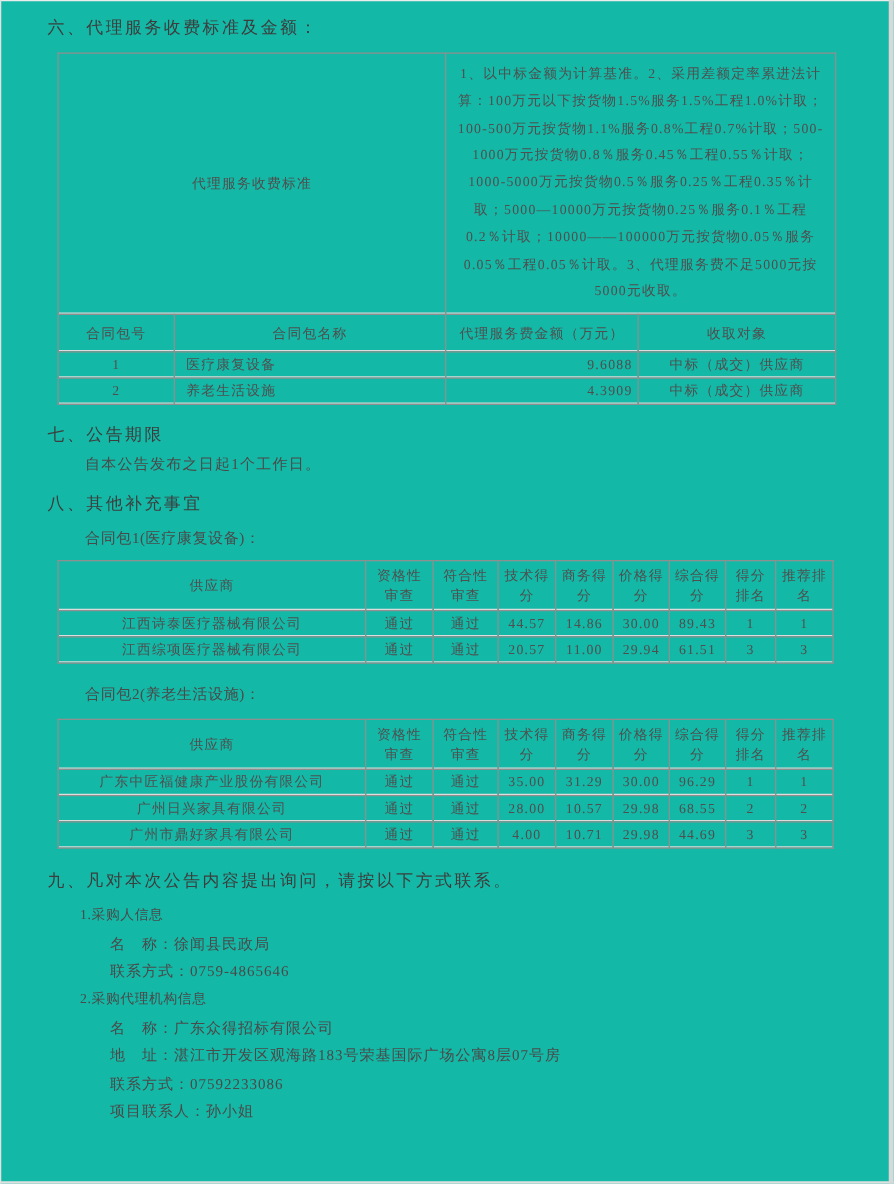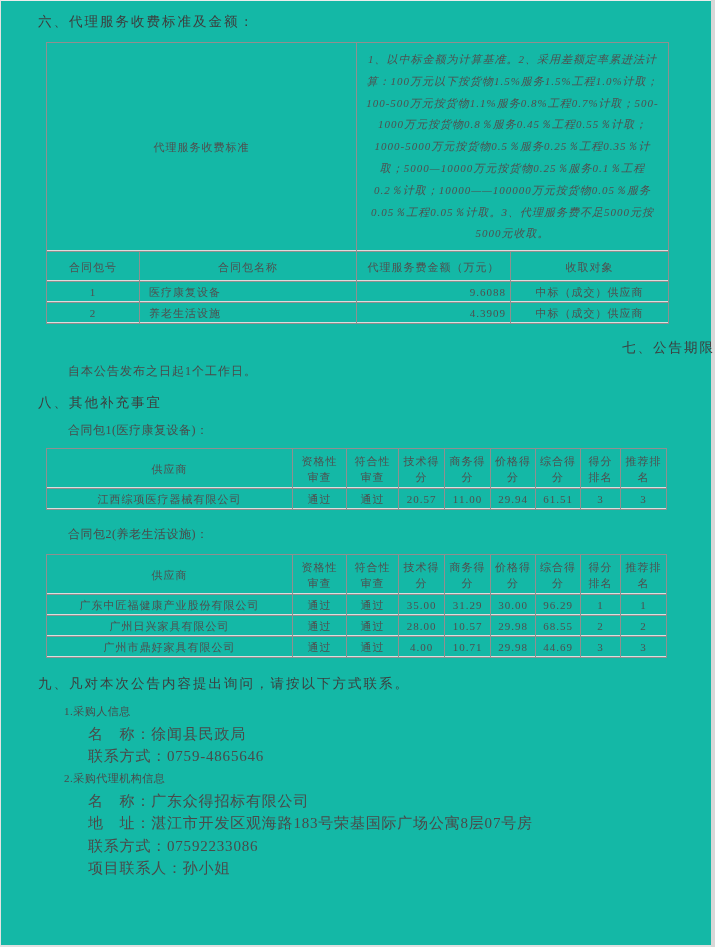--- a/index.html
+++ b/index.html
@@ -40,34 +40,33 @@
   }
   table.doc { border: 1px solid #7c7c7c; }
 
   .fee-text-cell {
     text-align: left;
     text-justify: inter-character;
     padding: 6px 9px !important;
     line-height: 21.8px !important;
     letter-spacing: 0.5px;
     vertical-align: top !important;
-    font-style: italic;
   }
   .fee-label-cell { letter-spacing: 1.5px; }
   .cell-left  { text-align: left !important;  padding-left: 9px !important; }
   .cell-right { text-align: right !important; padding-right: 4px !important; }
 
   .pkg-label { font-size: 12px; letter-spacing: 0.5px; margin-left: 30px; }
 
   .contact-block { margin-top: 7px; }
   .contact-title { font-size: 11px; letter-spacing: 0.5px; margin-left: 26px; line-height: 22.4px; }
-  .contact-line  { font-size: 15px; letter-spacing: 0.8px; margin-left: 50px; line-height: 22.4px; }
+  .contact-line  { font-size: 12px; letter-spacing: 0.8px; margin-left: 50px; line-height: 22.4px; }
 
   .mt-table1 { margin-top: 11px; }
-  .mt-h7 { margin-top: 15px; text-align: right; }
+  .mt-h7 { margin-top: 15px; }
   .mt-body7 { margin-top: 6px; margin-left: 30px; }
   .mt-h8 { margin-top: 14px; }
   .mt-pkg1 { margin-top: 10px; }
   .mt-t8a { margin-top: 9px; }
   .mt-pkg2 { margin-top: 16px; }
   .mt-t8b { margin-top: 11px; }
   .mt-h9 { margin-top: 17px; }
 </style>
 </head>
 <body>
@@ -134,20 +133,31 @@
       <th>资格性审查</th>
       <th>符合性审查</th>
       <th>技术得分</th>
       <th>商务得分</th>
       <th>价格得分</th>
       <th>综合得分</th>
       <th>得分排名</th>
       <th>推荐排名</th>
     </tr>
     <tr>
+      <td style="height:21px">江西诗泰医疗器械有限公司</td>
+      <td>通过</td>
+      <td>通过</td>
+      <td>44.57</td>
+      <td>14.86</td>
+      <td>30.00</td>
+      <td>89.43</td>
+      <td>1</td>
+      <td>1</td>
+    </tr>
+    <tr>
       <td style="height:21px">江西综项医疗器械有限公司</td>
       <td>通过</td>
       <td>通过</td>
       <td>20.57</td>
       <td>11.00</td>
       <td>29.94</td>
       <td>61.51</td>
       <td>3</td>
       <td>3</td>
     </tr>

